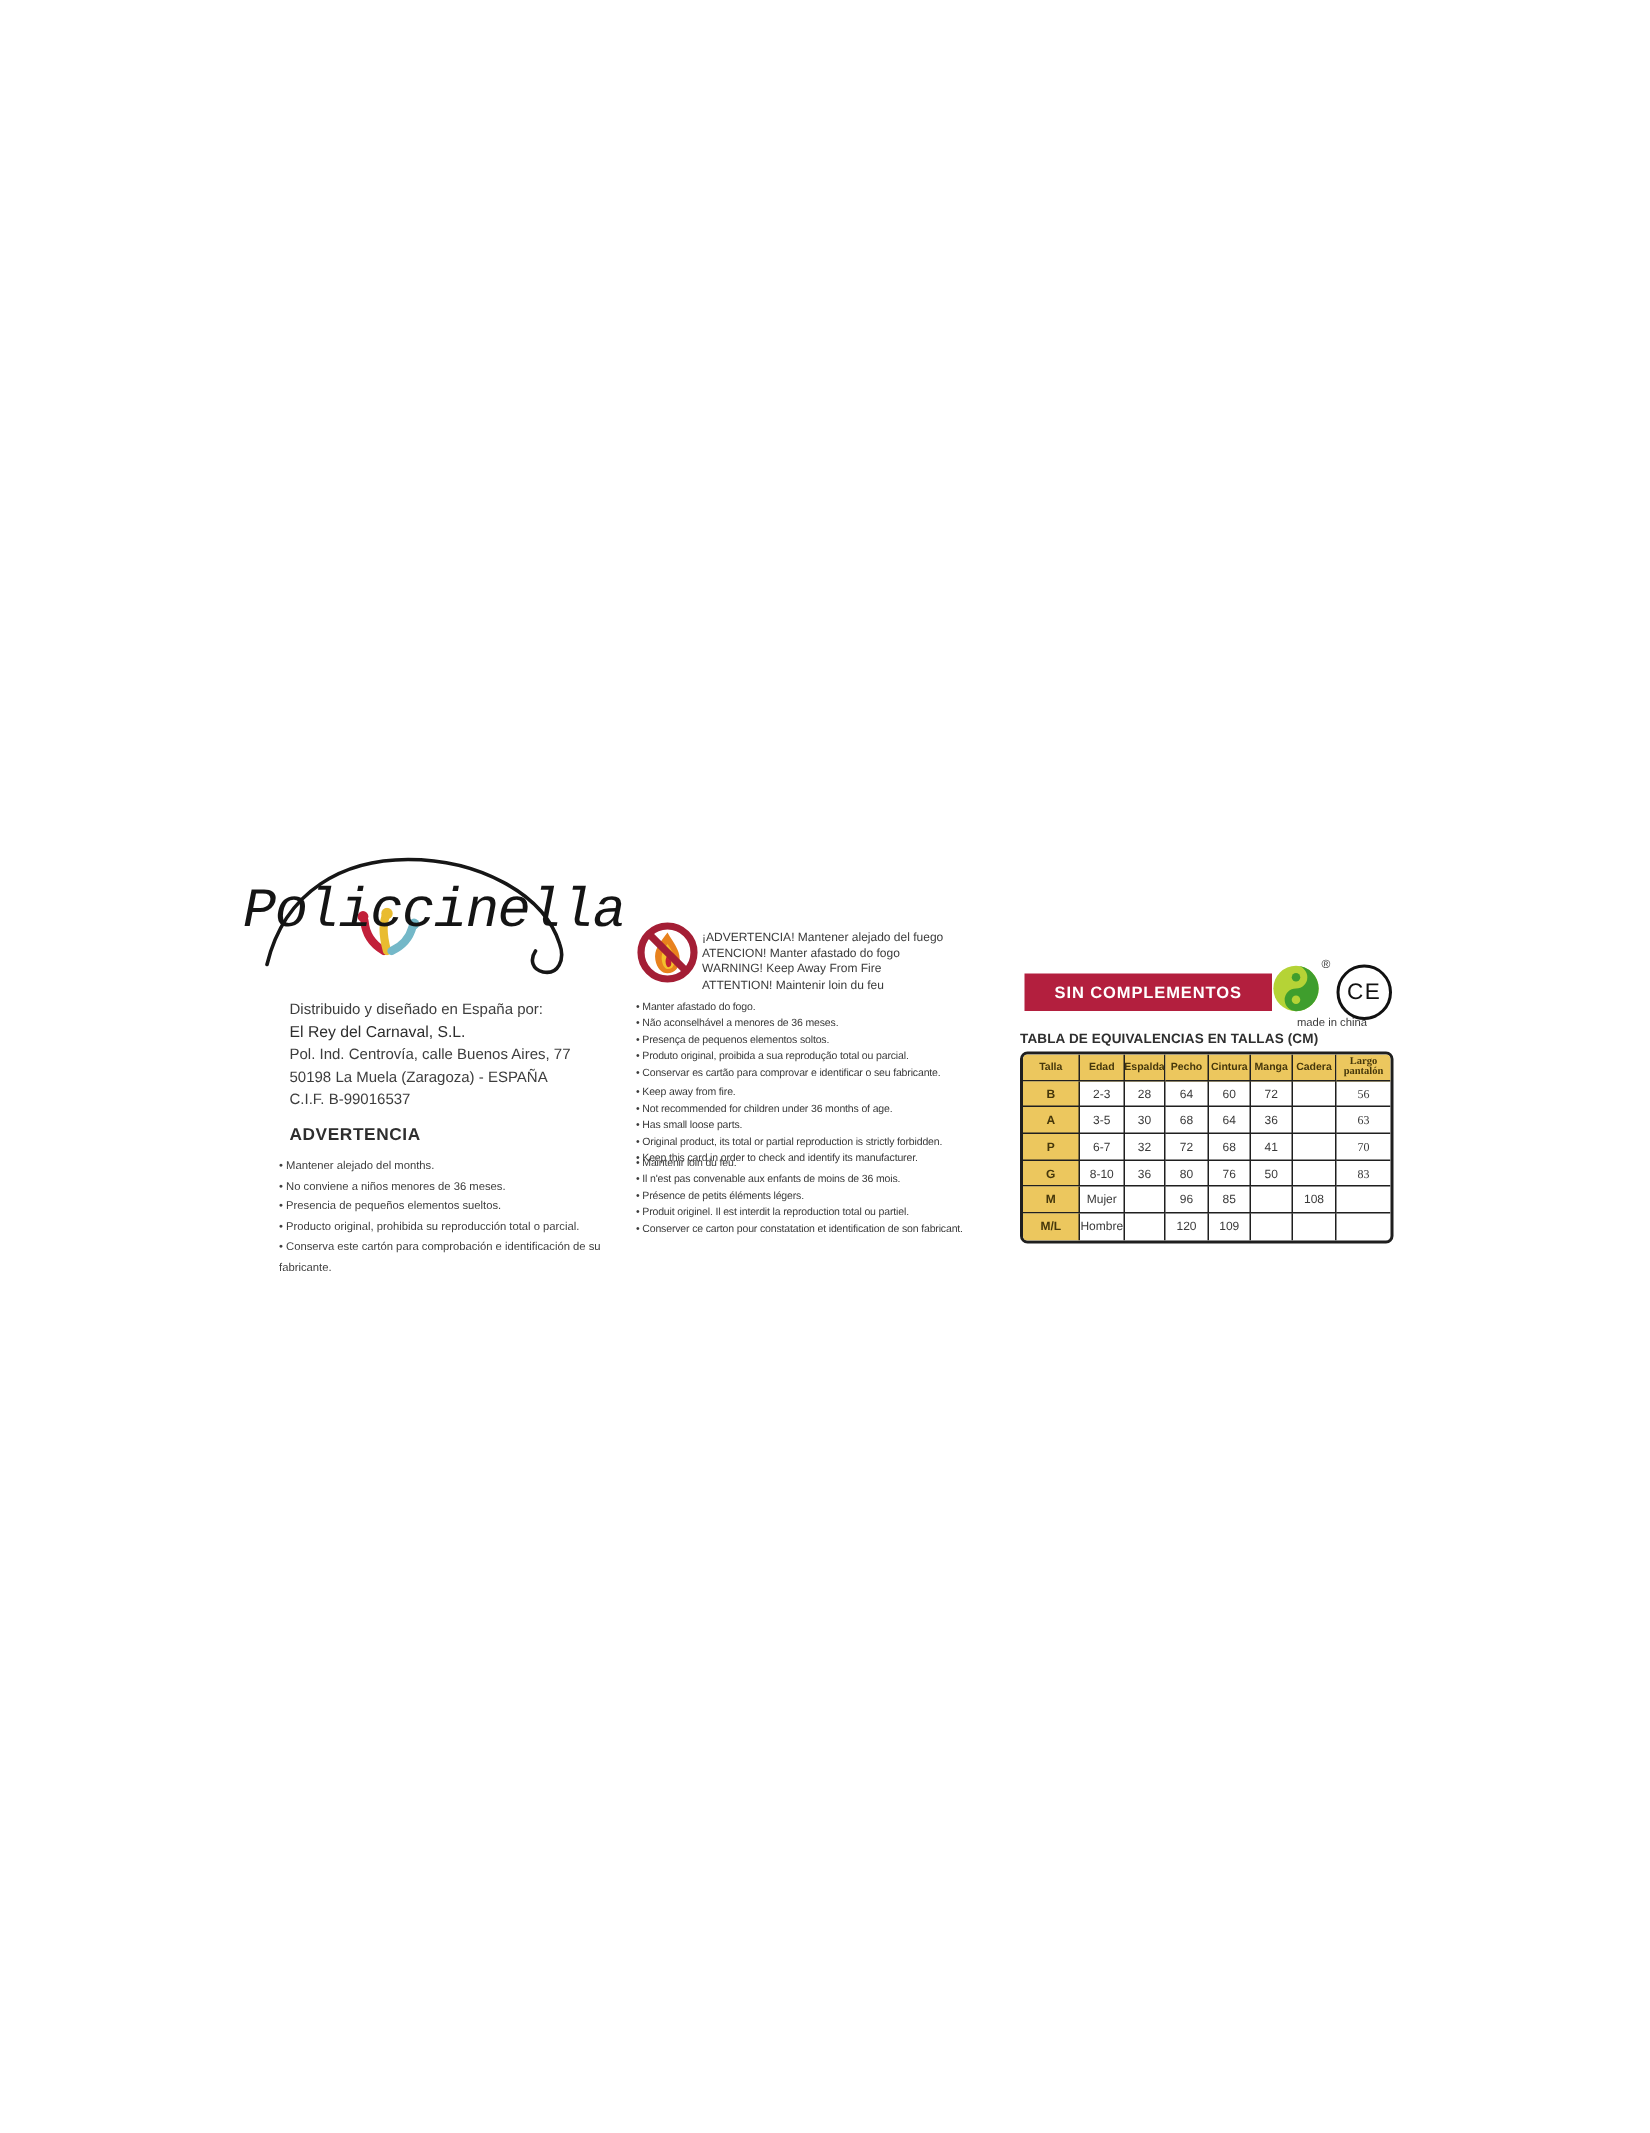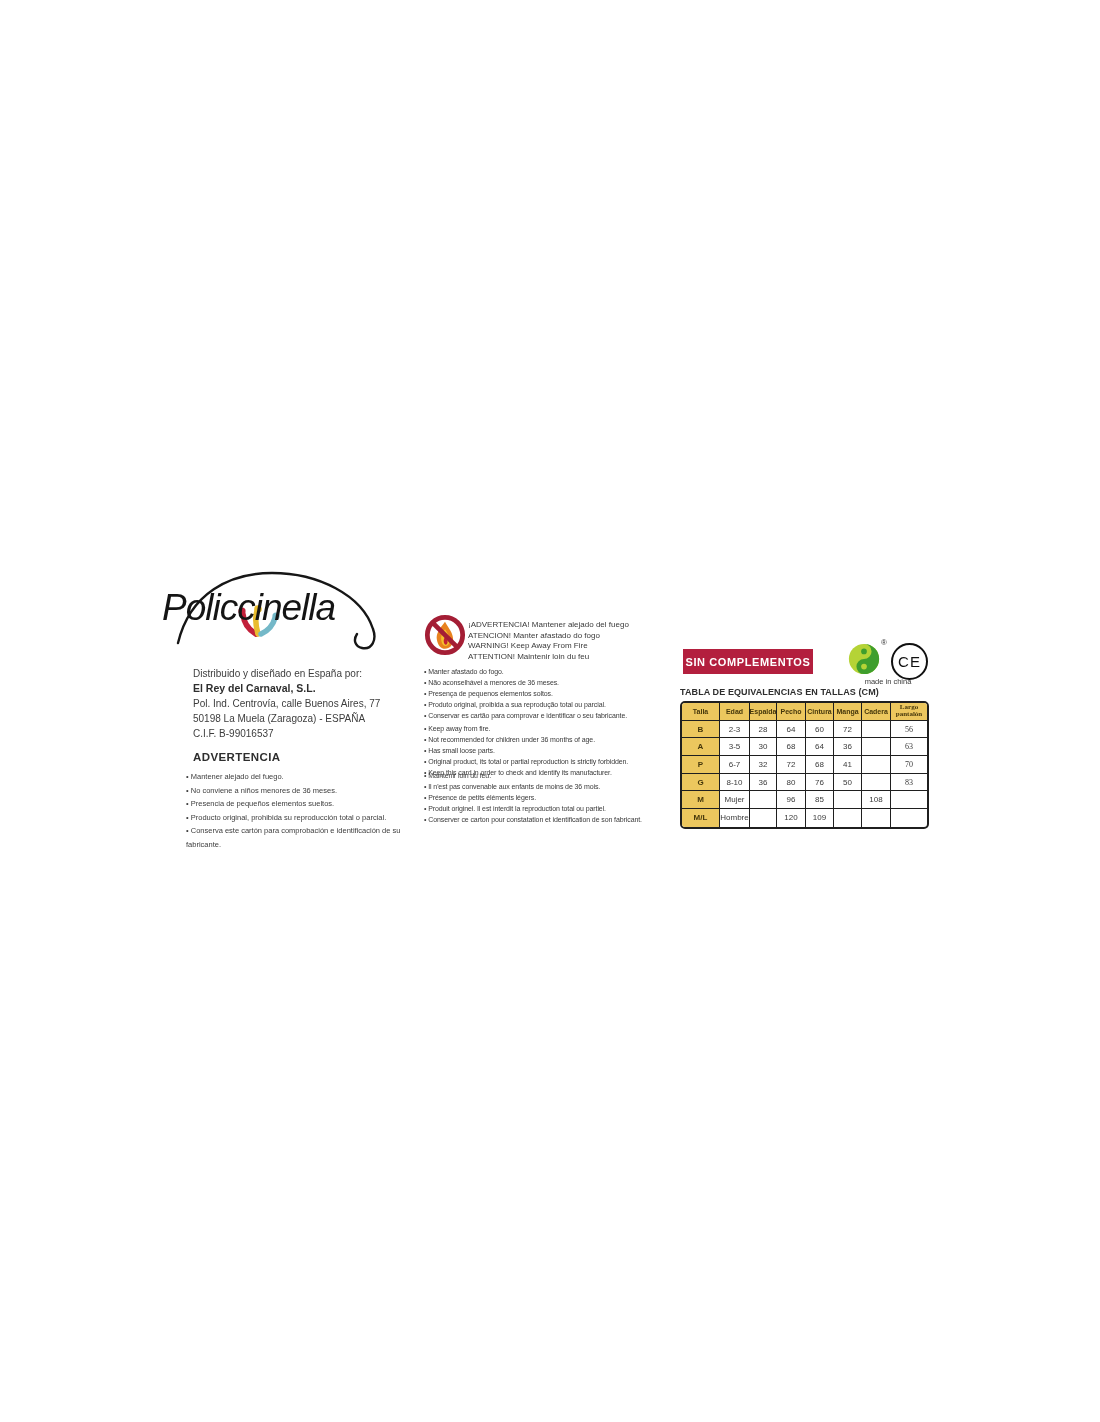--- a/index.html
+++ b/index.html
@@ -2,37 +2,37 @@
 <html><head>
 <meta charset="utf-8">
 <style>
   html,body{margin:0;padding:0;background:#ffffff;}
   .canvas{position:relative;width:1100px;height:1422px;background:#ffffff;
           font-family:"Liberation Sans",sans-serif;color:#3d3d3d;overflow:hidden;}
   .abs{position:absolute;}
 
   
   .logo-wrap{left:160px;top:563px;width:240px;height:105px;}
-  .logo-text{position:absolute;left:2px;top:24px;font-family:Liberation Sans, sans-serif;
+  .logo-text{position:absolute;left:2px;top:24px;font-family:Liberation Mono, monospace;
              font-style:italic;font-size:37px;color:#141414;letter-spacing:-1px;white-space:nowrap;}
   .dist-block{left:193px;top:666px;width:235px;font-size:10px;line-height:15px;color:#3d3d3d;}
-  .dist-block .co{font-weight:bold;color:#2e2e2e;font-size:10.5px;}
+  .dist-block .co{font-weight:normal;color:#2e2e2e;font-size:10.5px;}
   .adv-title{left:193px;top:751px;font-size:11.5px;font-weight:bold;color:#2e2e2e;letter-spacing:.4px;}
   .left-list{left:186px;top:770px;width:228px;font-size:7.5px;line-height:13.5px;color:#3d3d3d;}
 
   
   .fire-icon{left:424px;top:614px;width:42px;height:42px;}
   .fire-lines{left:468px;top:620px;width:210px;font-size:8px;line-height:10.5px;color:#3a3a3a;}
   .mid-list{width:250px;font-size:7px;line-height:11px;letter-spacing:-0.1px;color:#3a3a3a;}
   .mid-pt{left:424px;top:666px;}
   .mid-en{left:424px;top:723px;}
   .mid-fr{left:424px;top:770px;}
 
   
-  .banner{left:683px;top:649px;width:130px;height:25px;display:flex;align-items:center;justify-content:center;
+  .banner{left:683px;top:649px;width:165px;height:25px;display:flex;align-items:center;justify-content:center;
           color:#fff;font-weight:bold;font-size:11px;letter-spacing:.6px;}
   .greenpoint{left:848px;top:643px;width:32px;height:32px;}
   .reg-mark{left:881px;top:638px;font-size:8px;color:#333;}
   .ce-mark{left:891px;top:643px;width:33px;height:33px;border:2.5px solid #111;border-radius:50%;
            display:flex;align-items:center;justify-content:center;font-weight:normal;font-size:15px;
            color:#111;letter-spacing:1px;font-family:"Liberation Sans",sans-serif;}
   .made-in{left:850px;top:677px;width:76px;text-align:center;font-size:7.5px;color:#3a3a3a;}
   .tbl-title{left:680px;top:687px;font-size:9px;font-weight:bold;color:#2e2e2e;letter-spacing:.1px;}
   .size-grid-wrap{left:680px;top:701px;border:2px solid #1f1f1f;border-radius:5px;overflow:hidden;background:#fff;}
   .size-grid{display:grid;}
@@ -67,21 +67,21 @@
   <div class="abs dist-block">
     <div>Distribuido y diseñado en España por:</div>
     <div class="co">El Rey del Carnaval, S.L.</div>
     <div>Pol. Ind. Centrovía, calle Buenos Aires, 77</div>
     <div>50198 La Muela (Zaragoza) - ESPAÑA</div>
     <div>C.I.F. B-99016537</div>
   </div>
 
   <div class="abs adv-title">ADVERTENCIA</div>
   <div class="abs left-list">
-      <div>• Mantener alejado del fuego.</div>
+      <div>• Mantener alejado del months.</div>
       <div>• No conviene a niños menores de 36 meses.</div>
       <div>• Presencia de pequeños elementos sueltos.</div>
       <div>• Producto original, prohibida su reproducción total o parcial.</div>
       <div>• Conserva este cartón para comprobación e identificación de su fabricante.</div>
     </div>
 
   <svg class="abs fire-icon" viewBox="0 0 44 44">
     <circle cx="22" cy="22" r="18.5" fill="none" stroke="#a41e35" stroke-width="5"></circle>
     <path d="M22 8 C 16 16 12.5 20 13.5 27 C 14.5 33 18 36.5 22 36.5 C 27 36.5 30.5 32.5 30.5 26.5 C 30.5 20 26 15 22 8 Z" fill="#e8821e"></path>
     <path d="M22 16 C 19 20 17.5 23 18 27 C 18.5 31 20 33.5 22.5 33.5 C 25.5 33.5 27 30.5 26.8 27 C 26.5 23 24.5 19.5 22 16 Z" fill="#f3c12c"></path>

